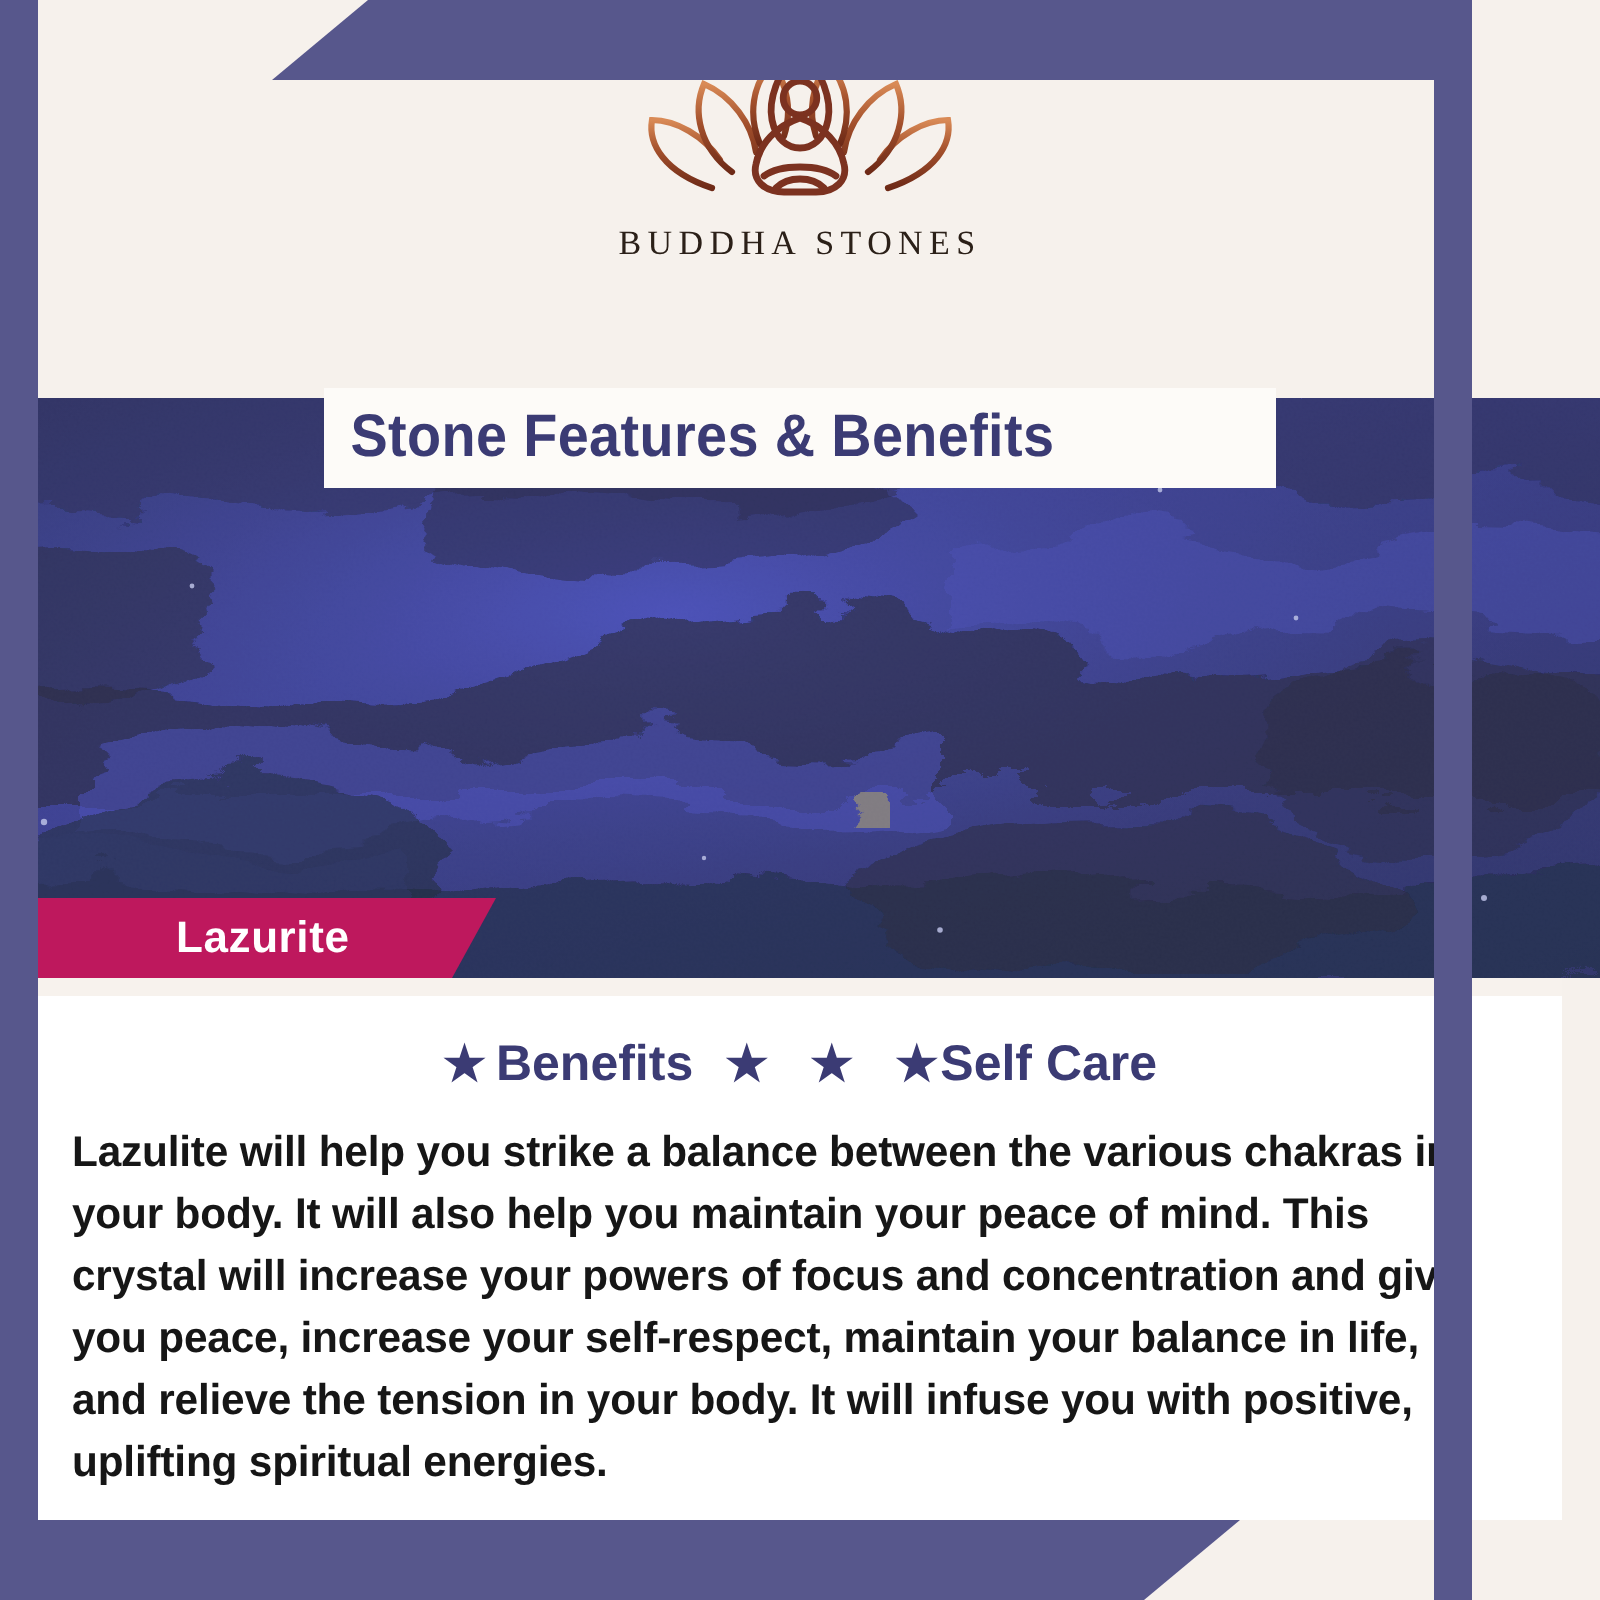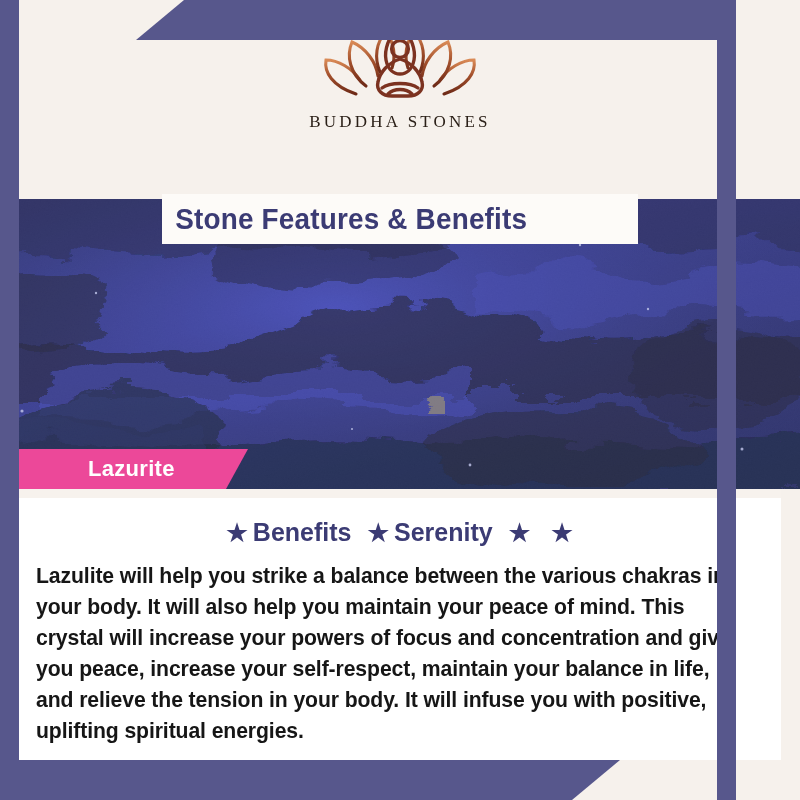--- a/index.html
+++ b/index.html
@@ -103,21 +103,21 @@
     overflow: hidden;
     z-index: 1;
     background: #1a1f66;
   }
   .stone-photo svg { display: block; width: 800px; height: 292px; }
 
   
   .stone-name {
     position: absolute; left: 0; top: 449px;
     height: 40px; width: 248px;
-    background: #ec4899;
+    background: #be185d;
     clip-path: polygon(0 0, 100% 0, calc(100% - 22px) 100%, 0 100%);
     display: flex; align-items: center;
     z-index: 5;
   }
   .stone-name span {
     margin-left: 88px;
     color: #ffffff;
     font-size: 22px;
     font-weight: 700;
     letter-spacing: 0.3px;
@@ -289,27 +289,27 @@
   <div class="content-panel">
     <div class="content-top-strip"></div>
 
     <div class="keywords">
       <span class="kw">
         <span class="star">★</span>
         <span>Benefits</span>
       </span>
       <span class="kw">
         <span class="star">★</span>
-        <span>Serenity</span>
       </span>
       <span class="kw">
         <span class="star">★</span>
       </span>
       <span class="kw nogap">
         <span class="star">★</span>
+        <span>Self Care</span>
       </span>
     </div>
 
     <p class="body-text">Lazulite will help you strike a balance between the various chakras in your body. It will also help you maintain your peace of mind. This crystal will increase your powers of focus and concentration and give you peace, increase your self-respect, maintain your balance in life, and relieve the tension in your body. It will infuse you with positive, uplifting spiritual energies.</p>
   </div>
 
   <div class="frame-bottom-fill"></div>
   <div class="frame-left"></div>
   <div class="frame-right"></div>
   <div class="frame-top"></div>

